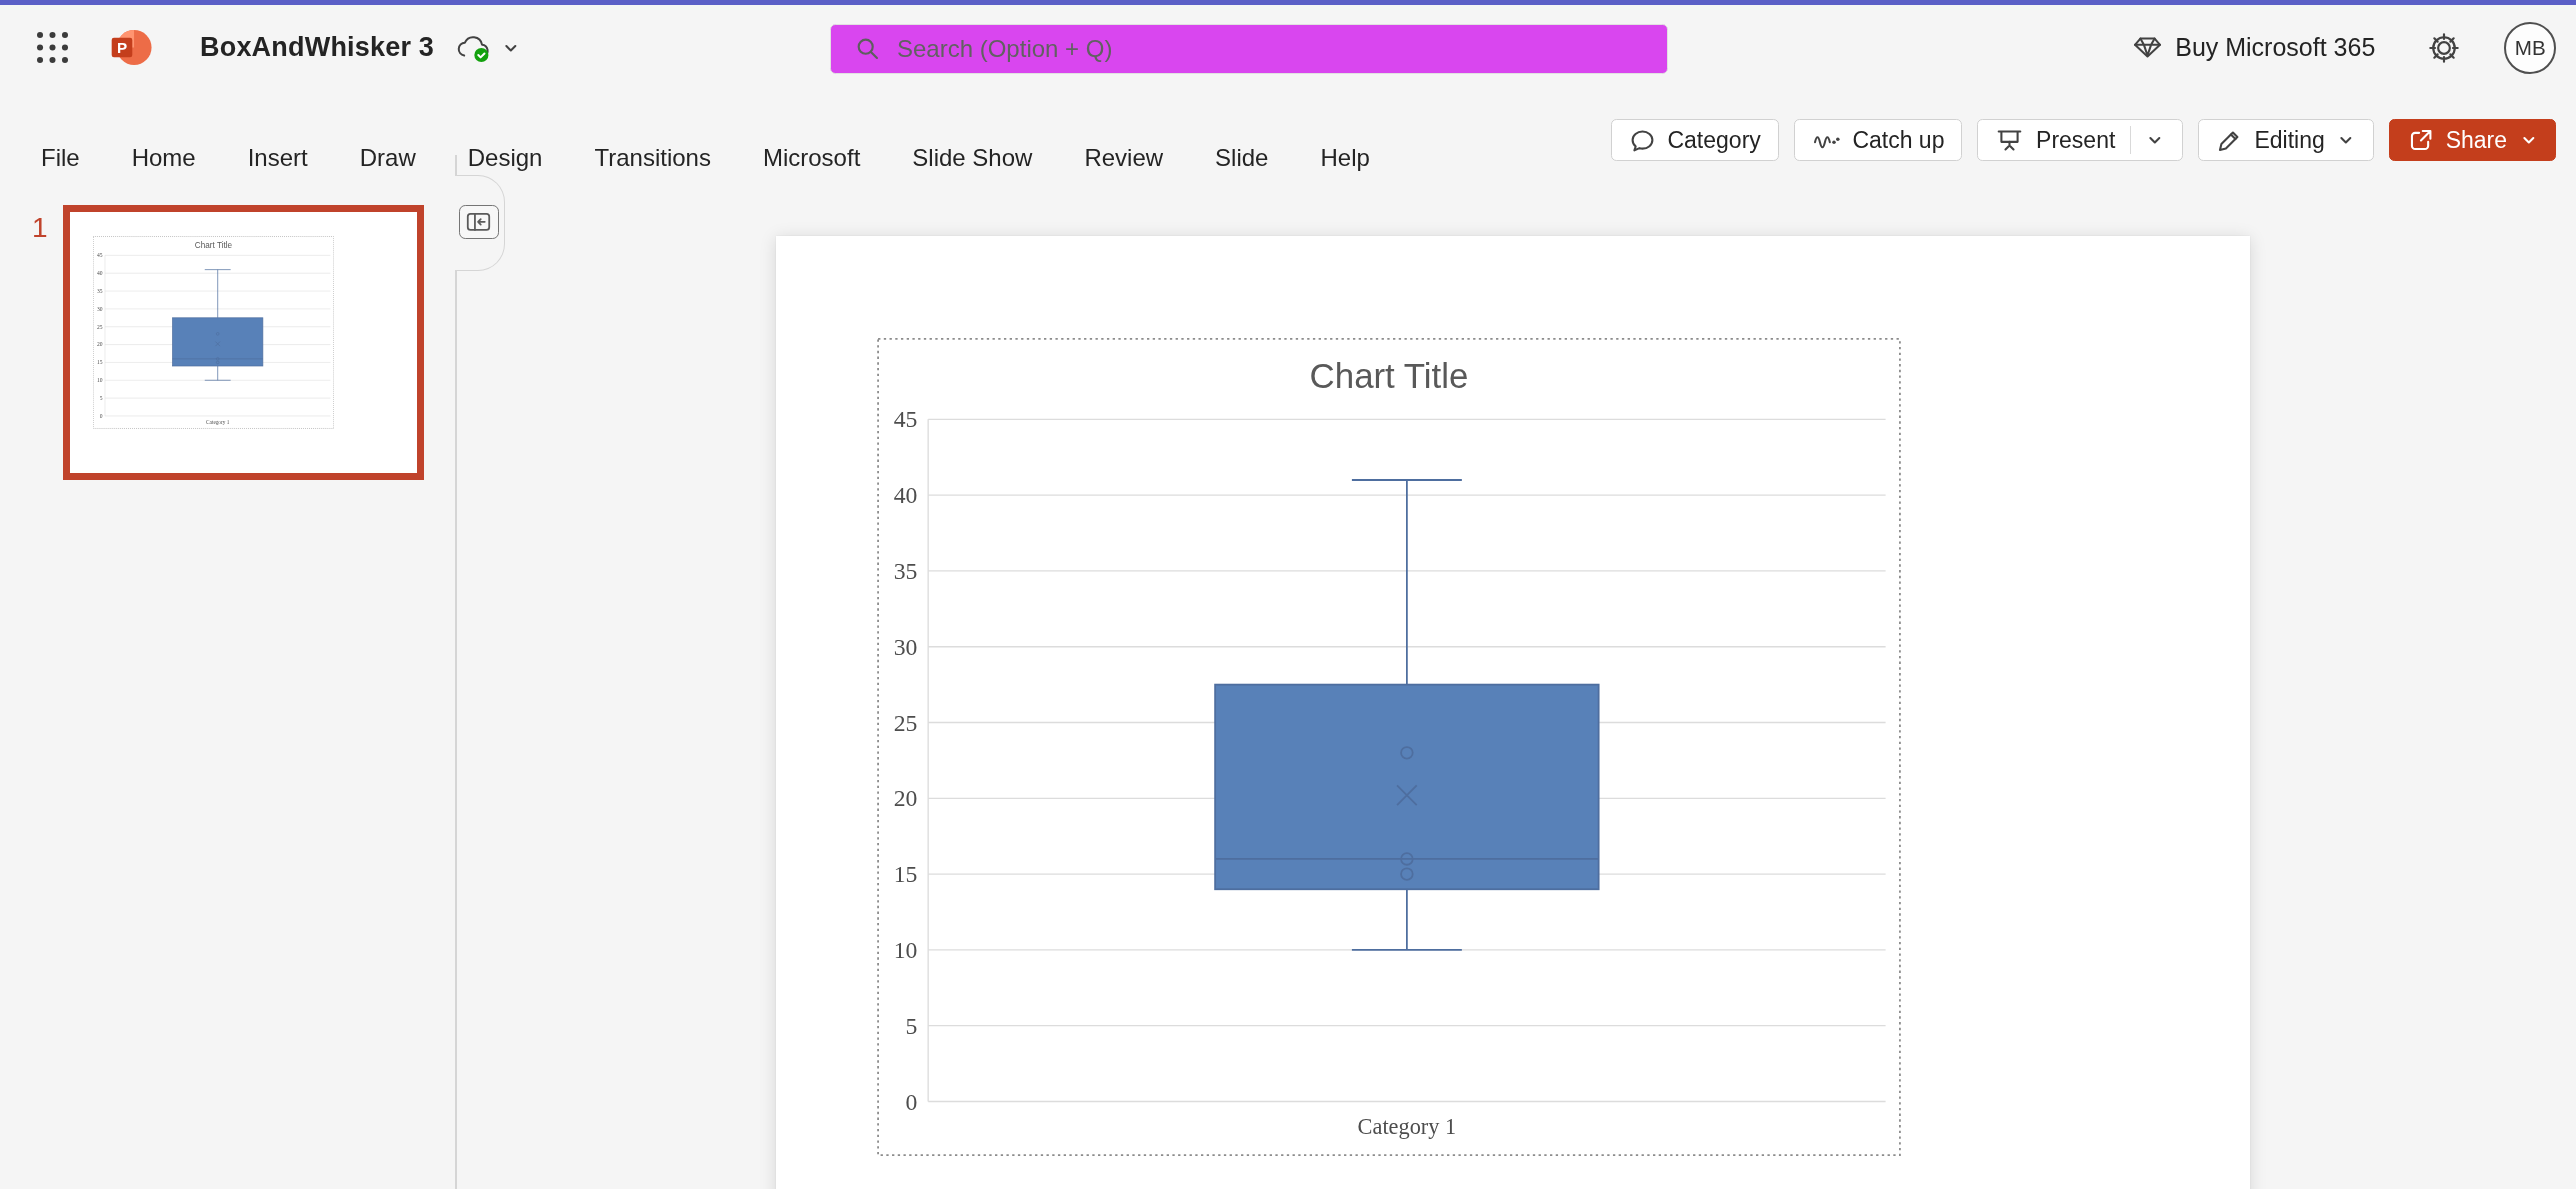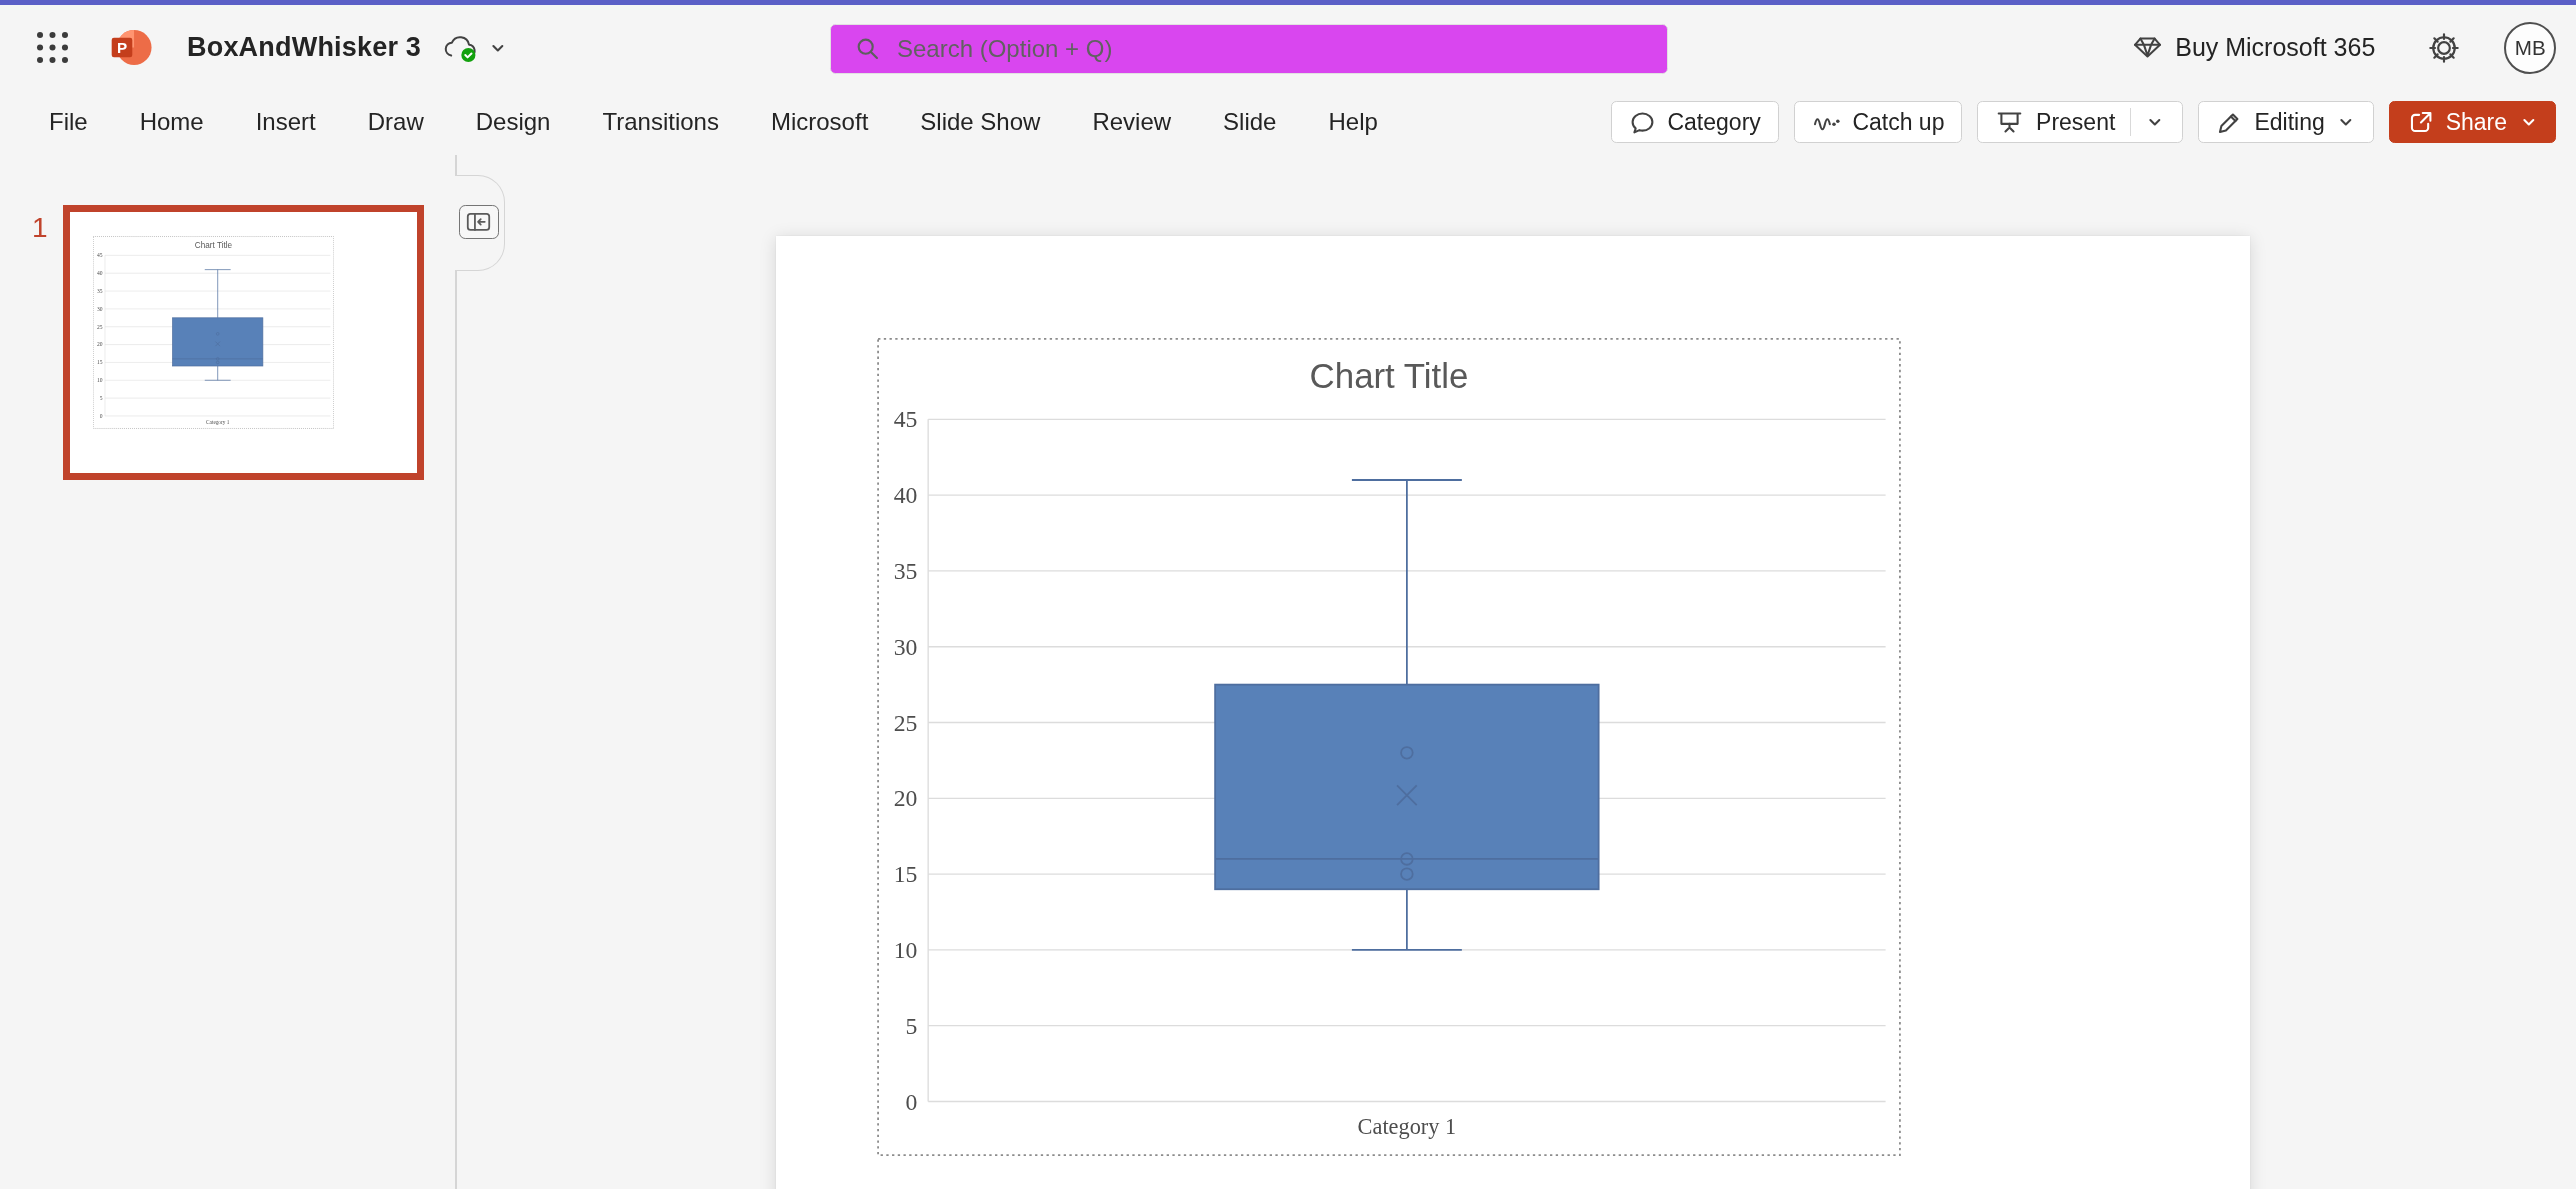--- a/index.html
+++ b/index.html
@@ -6,34 +6,34 @@
   html,body{width:2576px;height:1190px;overflow:hidden}
   body{background:#F5F5F5;font-family:"Liberation Sans",sans-serif;color:#242424;position:relative}
 
   .top-strip{position:absolute;top:0;left:0;width:100%;height:4.5px;background:#5B5FC7}
 
   
   .titlebar{position:absolute;top:4.5px;left:0;width:100%;height:86px}
   .tb-left{position:absolute;left:0;top:0;height:100%;display:flex;align-items:center;padding-left:25px}
   .waffle-btn{background:none;border:none;cursor:pointer;display:flex;align-items:center;justify-content:center;width:55px;height:55px}
   .ppt-logo{margin-left:29px}
-  .doc-title{margin-left:35px;font-size:27px;font-weight:600;color:#242424;letter-spacing:0.2px}
+  .doc-title{margin-left:48px;font-size:27px;font-weight:600;color:#242424;letter-spacing:0.2px}
   .save-btn{margin-left:19.7px;display:flex;align-items:center;gap:9px;background:none;border:none;cursor:pointer}
 
   .search-box{position:absolute;left:830px;top:19px;width:838px;height:50px;background:#d946ef;border:1.3px solid #E1E1E1;border-radius:5.4px;display:flex;align-items:center;padding-left:23px;gap:16px}
   .search-box input{flex:1;height:100%;border:none;background:transparent;outline:none;font-size:24px;color:#3b3b3b;font-family:"Liberation Sans",sans-serif}
   .search-box input::placeholder{color:#616161}
 
   .tb-right{position:absolute;right:19.7px;top:0;height:100%;display:flex;align-items:center}
   .buy-btn{display:flex;align-items:center;gap:13.4px;background:none;border:none;cursor:pointer;font-size:25px;color:#242424;font-family:"Liberation Sans",sans-serif}
   .gear-btn{background:none;border:none;cursor:pointer;margin-left:52px;display:flex;align-items:center}
   .avatar{margin-left:43px;width:52px;height:52px;border-radius:50%;border:2px solid #4f4f4f;background:#fdfdfd;display:flex;align-items:center;justify-content:center;font-size:20.6px;color:#333;cursor:pointer}
 
   
-  .menubar{position:absolute;top:90px;left:0;width:100%;height:64px;display:flex;align-items:center;padding-left:23px}
+  .menubar{position:absolute;top:108px;left:0;width:100%;height:64px;display:flex;align-items:flex-end;padding-left:15px}
   .menu-item{padding:0 26px;font-size:24px;color:#242424;cursor:pointer;background:none;border:none;font-family:"Liberation Sans",sans-serif;white-space:nowrap}
   .mb-actions{position:absolute;right:19.7px;top:50%;transform:translateY(-50%);display:flex;gap:15px;align-items:center}
   .act-btn{height:42px;display:flex;align-items:center;gap:11.6px;background:#fff;border:1.3px solid #D1D1D1;border-radius:5.4px;padding:0 17px;font-size:23px;color:#242424;cursor:pointer;font-family:"Liberation Sans",sans-serif;white-space:nowrap}
   .split-sep{width:1.3px;height:28px;background:#D9D9D9;margin:0 2.7px}
   .share-btn{background:#C43E1C;border-color:#C43E1C;color:#fff}
 
   
   .workspace{position:absolute;top:155px;left:0;right:0;bottom:0}
   .slide-num{position:absolute;left:32px;top:57px;font-size:28px;color:#C0432B}
   .thumb{position:absolute;left:63px;top:50px;width:361px;height:275px;border:7.2px solid #C0432B;background:#fff;cursor:pointer}

